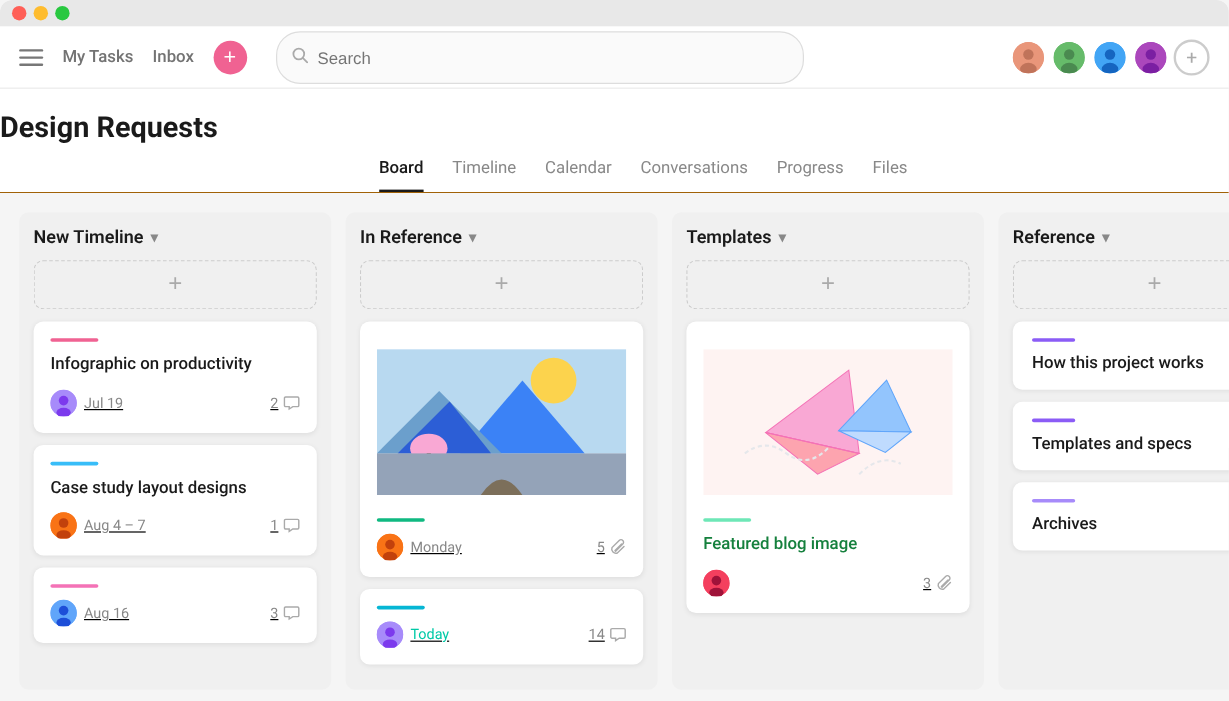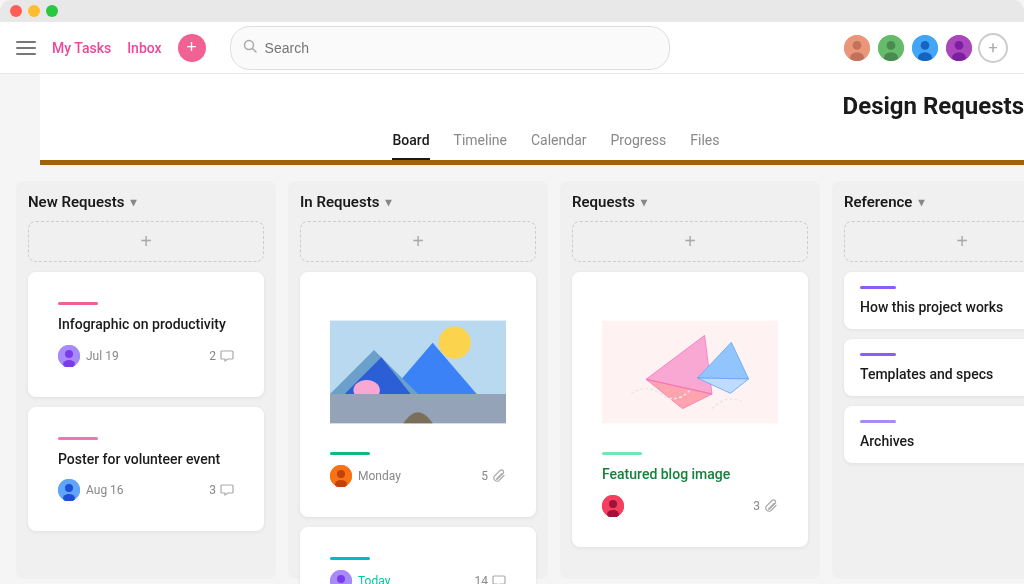--- a/index.html
+++ b/index.html
@@ -41,21 +41,21 @@
     }
     .topbar-hamburger {
       width: 20px; height: 20px;
       display: flex; flex-direction: column; justify-content: center; gap: 4px;
       cursor: pointer;
     }
     .topbar-hamburger span {
       display: block; height: 2px; background: #777; border-radius: 2px;
     }
     .topbar-my-tasks, .topbar-inbox {
-      font-size: 14px; color: #ec4899; cursor: pointer; font-weight: 500; text-align: center;
+      font-size: 14px; color: #737373; cursor: pointer; font-weight: 500; text-align: center;
     }
     .topbar-add-btn {
       width: 28px; height: 28px; border-radius: 50%;
       background: #f06292; color: #fff;
       display: flex; align-items: center; justify-content: center;
       font-size: 18px; font-weight: 300; cursor: pointer; border: none;
     }
     .topbar-search {
       flex: 1; max-width: 440px; margin-left: 8px;
       height: 44px; border: 1px solid #ddd; border-radius: 20px;
@@ -80,24 +80,23 @@
     .avatar-add {
       width: 30px; height: 30px; border-radius: 50%;
       border: 2px solid #ccc; background: #fff;
       display: flex; align-items: center; justify-content: center;
       font-size: 16px; color: #aaa; cursor: pointer;
     }
 
     
     .project-header {
       background: #fff;
-      text-align: right;
+      text-align: left;
       padding: 18px 0 0;
-      border-bottom: 5px solid #a16207;
-      margin-left: 40px;
+      border-bottom: 1px solid #a16207;
     }
     .project-title {
       font-size: 24px; font-weight: 700; color: #1a1a1a; margin-bottom: 12px;
     }
     .project-tabs {
       display: flex; justify-content: center; gap: 24px; padding-left: 48px;
     }
     .tab {
       font-size: 14px; color: #888; padding-bottom: 10px;
       cursor: pointer; border-bottom: 2px solid transparent;
@@ -141,33 +140,34 @@
       border: 1.5px dashed #ccc; border-radius: 8px;
       background: transparent; cursor: pointer;
       display: flex; align-items: center; justify-content: center;
       color: #aaa; font-size: 20px; font-weight: 300;
     }
 
     
     .card {
       background: #fff;
       border-radius: 8px;
-      padding: 30px;
+      padding: 14px;
       box-shadow: 0 1px 4px rgba(0,0,0,0.07);
     }
     .card-accent {
       height: 3px; border-radius: 2px; width: 40px; margin-bottom: 10px;
     }
     .card-title {
       font-size: 14px; font-weight: 500; color: #1a1a1a; margin-bottom: 10px;
       line-height: 1.4;
     }
     .card-footer {
       display: flex; align-items: center; justify-content: space-between;
       margin-top: 8px;
+      text-decoration: underline;
     }
     .card-user {
       display: flex; align-items: center; gap: 6px;
     }
     .card-avatar {
       width: 22px; height: 22px; border-radius: 50%;
       display: flex; align-items: center; justify-content: center;
       font-size: 10px; font-weight: bold; color: #fff;
     }
     .card-date {
@@ -263,31 +263,32 @@
     <div class="avatar-add">+</div>
   </div>
 </div>
 
 <div class="project-header">
   <div class="project-title">Design Requests</div>
   <div class="project-tabs">
     <div class="tab active">Board</div>
     <div class="tab">Timeline</div>
     <div class="tab">Calendar</div>
+    <div class="tab">Conversations</div>
     <div class="tab">Progress</div>
     <div class="tab">Files</div>
   </div>
 </div>
 
 <div class="board">
 
   <div class="column">
     <div class="column-header">
       <div class="column-header-left">
-        <span>New Requests</span>
+        <span>New Timeline</span>
         <span class="chevron-icon">▾</span>
       </div>
     </div>
     <button class="column-add-btn">+</button>
 
     <div class="card">
       <div class="card-accent" style="background:#f06292;"></div>
       <div class="card-title">Infographic on productivity</div>
       <div class="card-footer">
         <div class="card-user">
@@ -302,24 +303,45 @@
         </div>
         <div class="card-meta">
           <span>2</span>
           <svg width="14" height="14" viewBox="0 0 14 14">
               <path d="M2 2h10a1 1 0 011 1v6a1 1 0 01-1 1H8l-3 2v-2H2a1 1 0 01-1-1V3a1 1 0 011-1z" fill="none" stroke="#aaa" stroke-width="1.2"></path>
             </svg>
         </div>
       </div>
     </div>
 
+    <div class="card">
+      <div class="card-accent" style="background:#38bdf8;"></div>
+      <div class="card-title">Case study layout designs</div>
+      <div class="card-footer">
+        <div class="card-user">
+          <div class="card-avatar" style="background:#f97316;">
+            <svg width="22" height="22" viewBox="0 0 22 22">
+                <circle cx="11" cy="11" r="11" fill="#f97316"></circle>
+                <circle cx="11" cy="9" r="4" fill="#c2410c"></circle>
+                <ellipse cx="11" cy="19" rx="6" ry="4" fill="#c2410c"></ellipse>
+              </svg>
+          </div>
+          <span class="card-date">Aug 4 – 7</span>
+        </div>
+        <div class="card-meta">
+          <span>1</span>
+          <svg width="14" height="14" viewBox="0 0 14 14">
+              <path d="M2 2h10a1 1 0 011 1v6a1 1 0 01-1 1H8l-3 2v-2H2a1 1 0 01-1-1V3a1 1 0 011-1z" fill="none" stroke="#aaa" stroke-width="1.2"></path>
+            </svg>
+        </div>
+      </div>
+    </div>
 
     <div class="card">
       <div class="card-accent" style="background:#f472b6;"></div>
-      <div class="card-title">Poster for volunteer event</div>
       <div class="card-footer">
         <div class="card-user">
           <div class="card-avatar" style="background:#60a5fa;">
             <svg width="22" height="22" viewBox="0 0 22 22">
                 <circle cx="11" cy="11" r="11" fill="#60a5fa"></circle>
                 <circle cx="11" cy="9" r="4" fill="#1d4ed8"></circle>
                 <ellipse cx="11" cy="19" rx="6" ry="4" fill="#1d4ed8"></ellipse>
               </svg>
           </div>
           <span class="card-date">Aug 16</span>
@@ -330,21 +352,21 @@
               <path d="M2 2h10a1 1 0 011 1v6a1 1 0 01-1 1H8l-3 2v-2H2a1 1 0 01-1-1V3a1 1 0 011-1z" fill="none" stroke="#aaa" stroke-width="1.2"></path>
             </svg>
         </div>
       </div>
     </div>
   </div>
 
   <div class="column">
     <div class="column-header">
       <div class="column-header-left">
-        <span>In Requests</span>
+        <span>In Reference</span>
         <span class="chevron-icon">▾</span>
       </div>
     </div>
     <button class="column-add-btn">+</button>
 
     <div class="card">
       <div class="card-image">
         
         <svg viewBox="0 0 240 140" xmlns="http://www.w3.org/2000/svg">
           <rect width="240" height="140" fill="#e8f4fd"></rect>
@@ -406,21 +428,21 @@
               <path d="M2 2h10a1 1 0 011 1v6a1 1 0 01-1 1H8l-3 2v-2H2a1 1 0 01-1-1V3a1 1 0 011-1z" fill="none" stroke="#aaa" stroke-width="1.2"></path>
             </svg>
         </div>
       </div>
     </div>
   </div>
 
   <div class="column">
     <div class="column-header">
       <div class="column-header-left">
-        <span>Requests</span>
+        <span>Templates</span>
         <span class="chevron-icon">▾</span>
       </div>
     </div>
     <button class="column-add-btn">+</button>
 
     <div class="card">
       <div class="card-image">
         
         <svg viewBox="0 0 240 140" xmlns="http://www.w3.org/2000/svg">
           <rect width="240" height="140" fill="#fef3f2"></rect>

